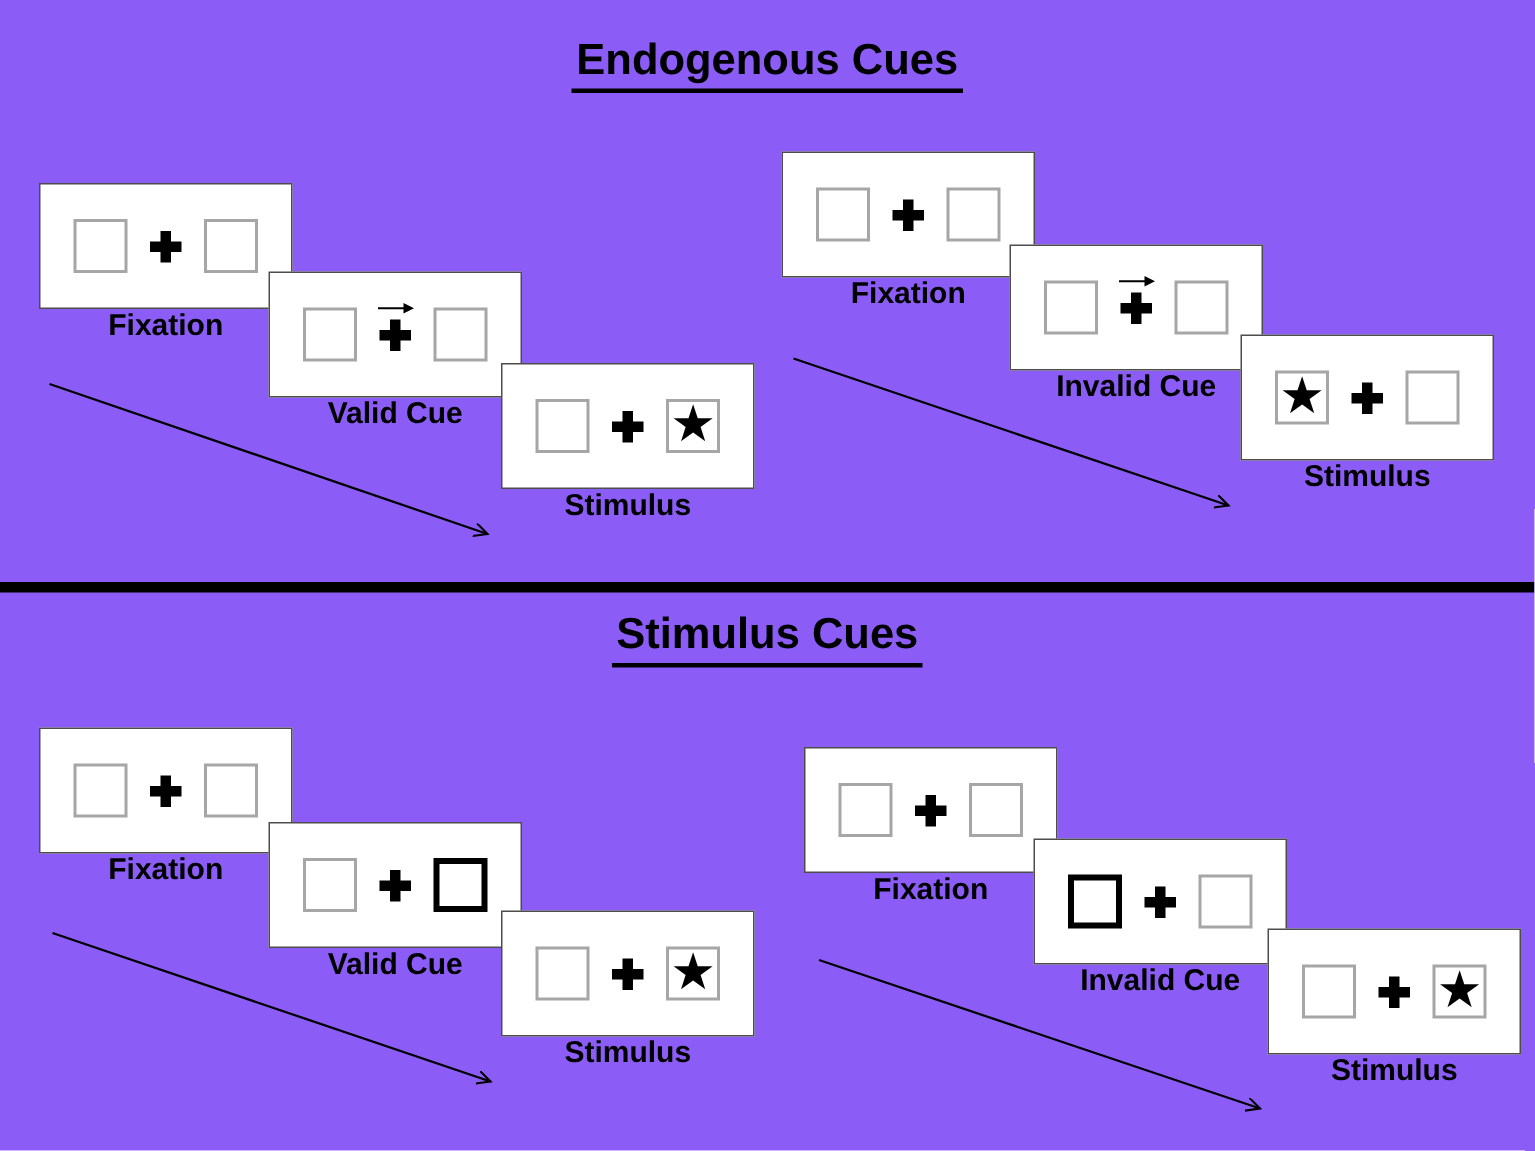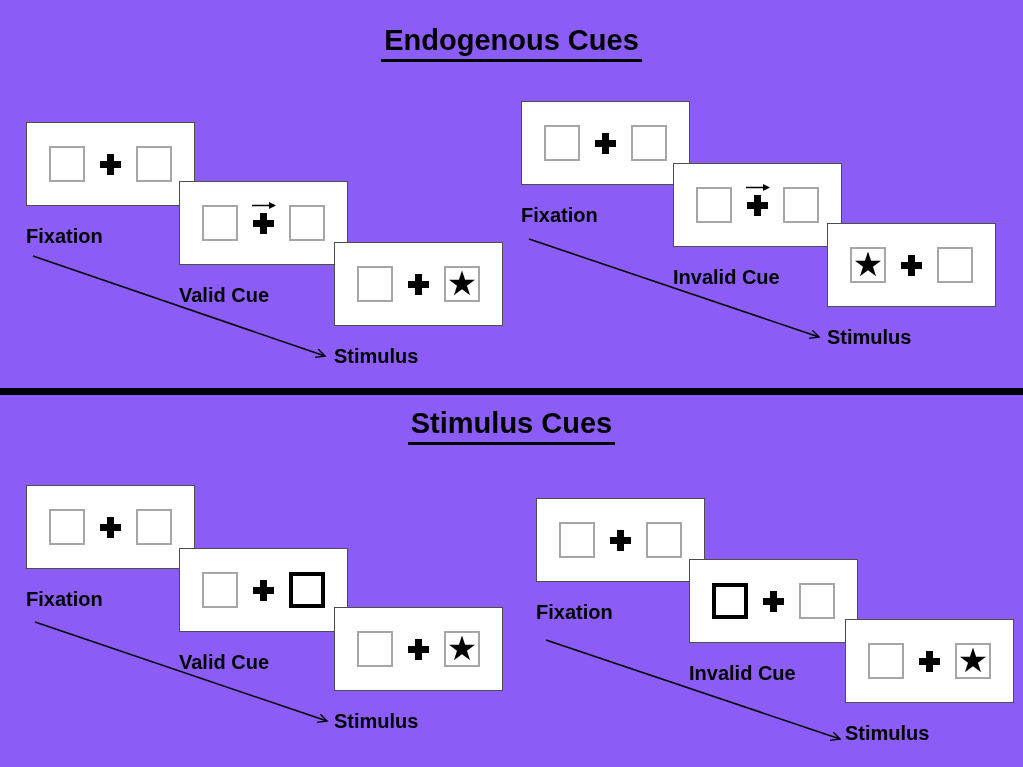--- a/index.html
+++ b/index.html
@@ -75,22 +75,22 @@
     width: 7px; height: 21px; background: #000;
   }
   .cue-arrow {
     position: absolute;
     top: -12px;
     left: 50%;
     transform: translateX(-50%);
   }
   .flabel {
     width: 169px;
-    margin-top: 19px;
-    text-align: left;
+    margin-top: 0;
+    text-align: center;
     font-size: 20px;
     font-weight: bold;
     white-space: nowrap;
   }
   .seq-arrow { position: absolute; z-index: 0; }
 </style>
 </head>
 <body>
 
 <div class="stage">

